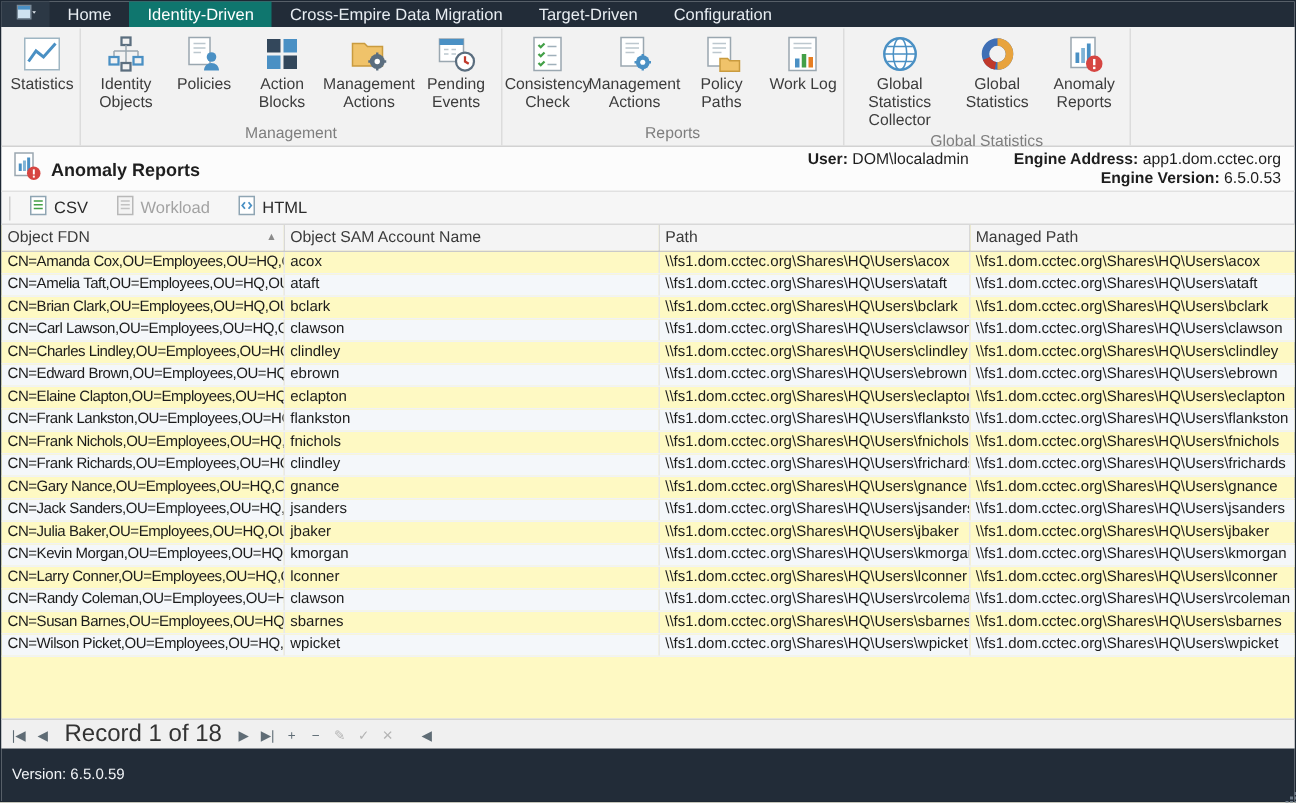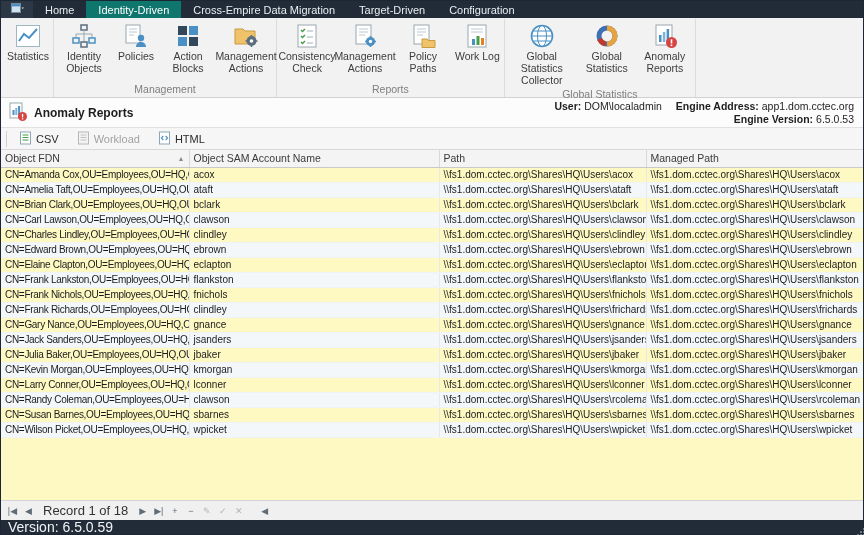--- a/index.html
+++ b/index.html
@@ -20,21 +20,21 @@
   .rbtn { min-width:46px; max-width:58px; display:flex; flex-direction:column; align-items:center; gap:2px; padding:4px 3px 1px; text-align:center; cursor:pointer; border-radius:2px; }
   .rbtn.wide { max-width:72px; }
   .ricon { width:26px; height:26px; flex:0 0 auto; }
   .rlabel { font-size:10.5px; line-height:1.12; color:#3c3c3c; }
   .ribbon-group-label { height:15px; text-align:center; font-size:10.5px; color:#7e7e7e; line-height:15px; white-space:nowrap; padding:0 4px; }
 
   
   .report-header { height:30px; background:#fcfcfc; border-bottom:1px solid #e1e1e1; display:flex; align-items:center; padding:0 7px; flex:0 0 auto; }
   .report-title { font-size:12px; font-weight:bold; margin-left:6px; }
   .hdr-info { margin-left:auto; display:flex; flex-direction:column; align-items:flex-end; font-size:10.5px; gap:1px; padding-right:2px; }
-  .hdr-line { display:flex; gap:14px; }
+  .hdr-line { display:flex; gap:30px; }
   .hdr-line b { font-weight:bold; }
 
   
   .toolbar { height:22px; background:#f6f6f6; border-bottom:1px solid #d8d8d8; display:flex; align-items:center; padding:0 5px; gap:6px; flex:0 0 auto; }
   .back-btn { display:flex; align-items:center; gap:5px; font-weight:bold; font-size:11px; cursor:pointer; padding:1px 3px; }
   .tb-sep { width:1px; height:16px; background:#d0d0d0; }
   .tb-btn { display:flex; align-items:center; gap:4px; padding:1px 6px; font-size:11px; color:#2b2b2b; cursor:pointer; border-radius:2px; }
   .tb-btn.disabled { color:#a2a2a2; cursor:default; }
 
   
@@ -43,25 +43,25 @@
   th { height:17px; background:#f4f4f4; font-weight:normal; font-size:10.5px; color:#3a3a3a; text-align:left; padding:0 4px; border-right:1px solid #d8d8d8; border-bottom:1px solid #c9c9c9; white-space:nowrap; overflow:hidden; position:relative; }
   th .sort { font-size:7px; color:#8a8a8a; position:absolute; right:4px; top:5px; }
   td { height:15px; font-size:10px; padding:0 4px; border-right:1px solid #e8e8e8; border-bottom:1px solid #f0f2f4; white-space:nowrap; overflow:hidden; color:#1b1b1b; }
   td:first-child { letter-spacing:-0.3px; }
   tr.alt td { background:#f4f7fa; }
 
   
   .navigator { height:20px; background:#f0f0f0; border-top:1px solid #d4d4d4; display:flex; align-items:center; padding:0 4px; gap:1px; flex:0 0 auto; font-size:9px; color:#5f6c75; }
   .nav-btn { width:15px; height:15px; display:flex; align-items:center; justify-content:center; cursor:pointer; border-radius:2px; }
   .nav-btn.disabled { color:#b4b4b4; cursor:default; }
-  .nav-label { font-size:13px; color:#333; margin:0 6px; white-space:nowrap;text-align:center; }
+  .nav-label { font-size:16px; color:#333; margin:0 6px; white-space:nowrap;text-align:center; }
   .nav-scroll { margin-left:10px; }
 
   
-  .statusbar { height:14px; background:#222c38; color:#f0f3f6; display:flex; align-items:center; padding:0 7px; font-size:14px; flex:0 0 auto; position:relative; }
+  .statusbar { height:35px; background:#222c38; color:#f0f3f6; display:flex; align-items:center; padding:0 7px; font-size:10px; flex:0 0 auto; position:relative; }
   .grip { position:absolute; right:4px; bottom:4px; width:2px; height:2px; background:transparent;
           box-shadow: 6px 0 0 #6b7886, 6px 3px 0 #6b7886, 6px 6px 0 #6b7886, 3px 3px 0 #6b7886, 3px 6px 0 #6b7886, 0 6px 0 #6b7886; }
 </style>
 </head>
 <body>
 
 <div class="window">
 
   <div class="titlebar">
     <div class="app-menu">
@@ -136,20 +136,32 @@
         <div class="rbtn">
           <span class="ricon">
             <svg width="26" height="26" viewBox="0 0 26 26">
                 <path d="M2 6h8l2 2h10v13H2z" fill="#f0c36a" stroke="#c99b3f"></path>
                 <circle cx="18.5" cy="18" r="5" fill="#5b6e7f"></circle>
                 <circle cx="18.5" cy="18" r="1.8" fill="#fff"></circle>
                 <path d="M18.5 12v2M18.5 22v2M12.5 18h2M22.5 18h2" stroke="#5b6e7f" stroke-width="1.6"></path>
               </svg>
           </span>
           <span class="rlabel">Management Actions</span>
+        </div>
+        <div class="rbtn">
+          <span class="ricon">
+            <svg width="26" height="26" viewBox="0 0 26 26">
+                <rect x="2" y="3" width="16" height="15" fill="#fff" stroke="#9aa7b0"></rect>
+                <rect x="2" y="3" width="16" height="4" fill="#4a90c4"></rect>
+                <path d="M5 10h3M10 10h3M5 13h3M10 13h3" stroke="#bcc7ce"></path>
+                <circle cx="19" cy="18" r="6" fill="#fff" stroke="#5b6e7f" stroke-width="1.5"></circle>
+                <path d="M19 14.5V18l2.5 1.5" stroke="#c0392b" fill="none" stroke-width="1.5"></path>
+              </svg>
+          </span>
+          <span class="rlabel">Pending Events</span>
         </div>
       </div>
       <div class="ribbon-group-label">Management</div>
     </div>
 
     <div class="ribbon-group">
       <div class="ribbon-items">
         <div class="rbtn">
           <span class="ricon">
             <svg width="26" height="26" viewBox="0 0 26 26">

